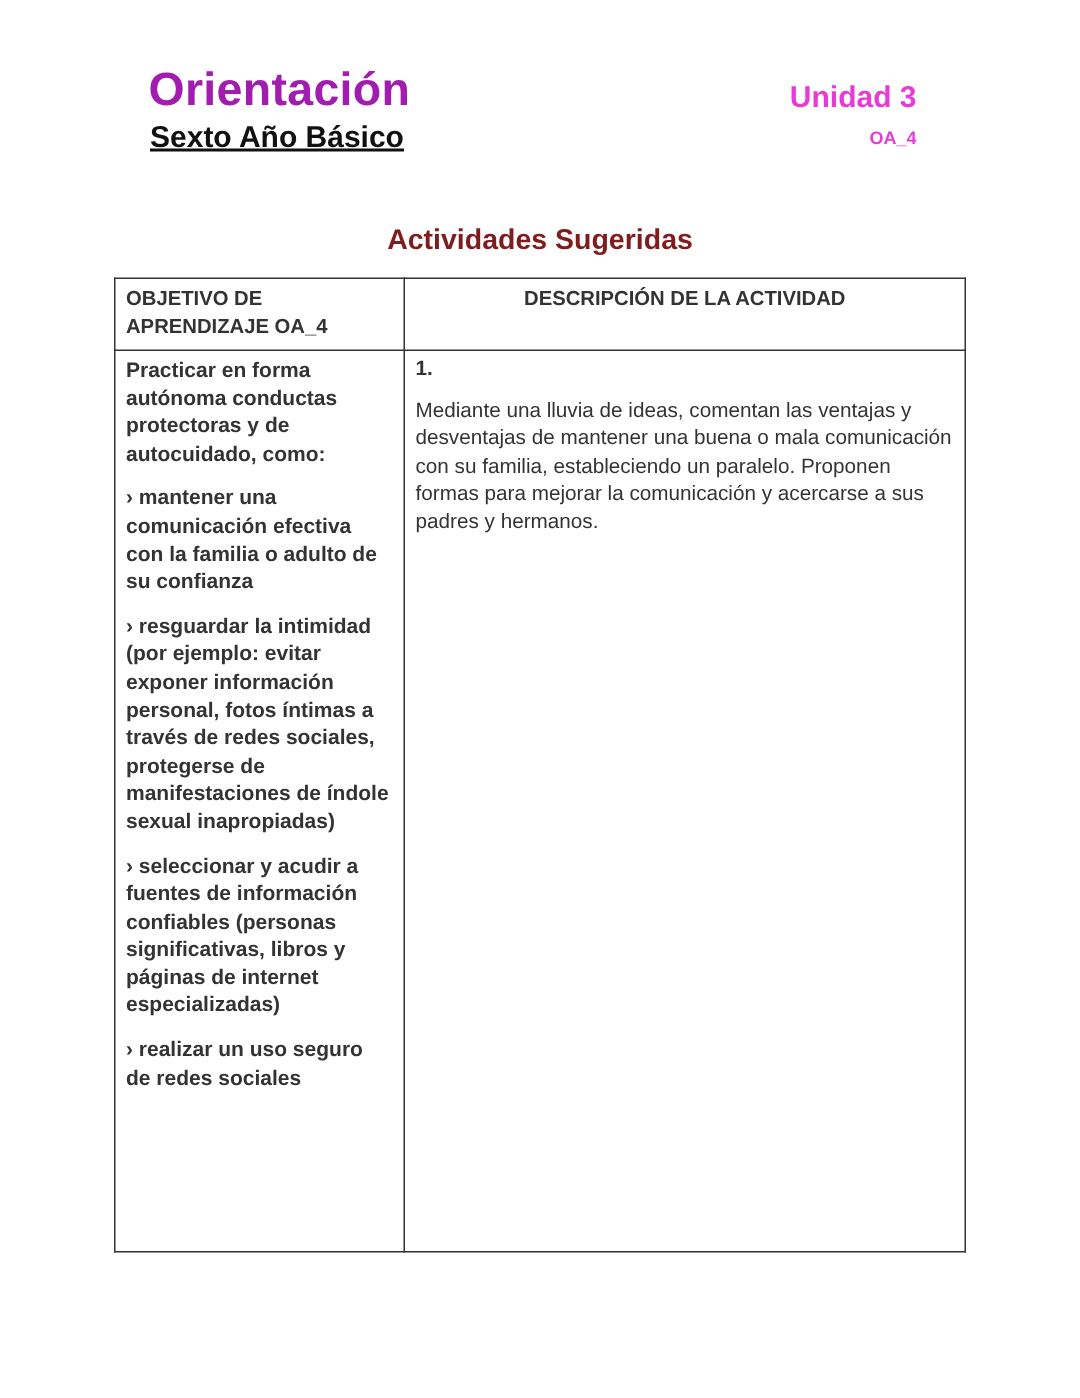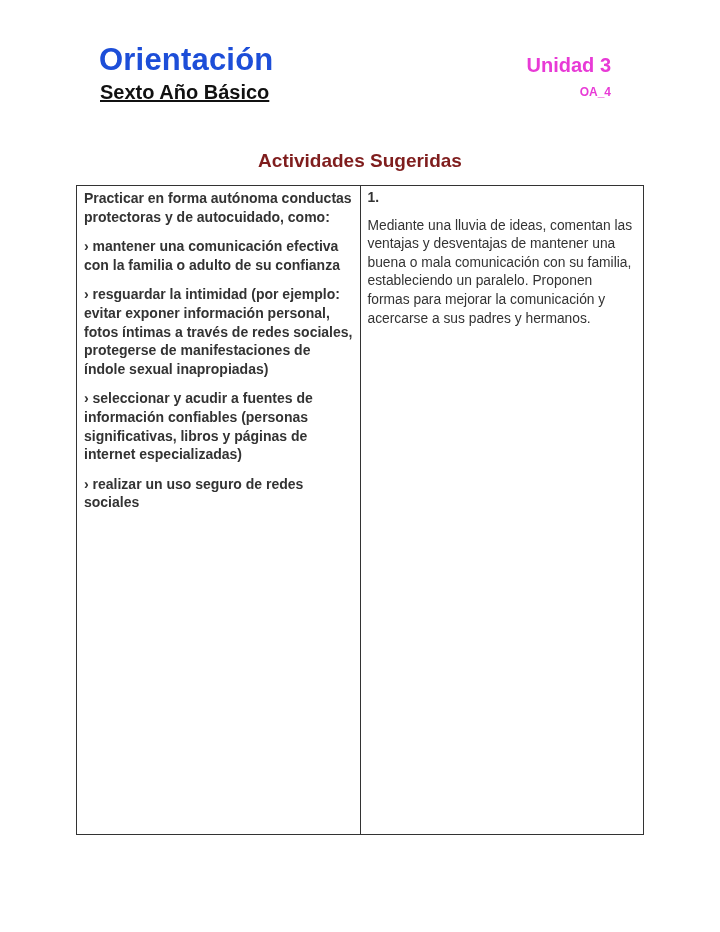--- a/index.html
+++ b/index.html
@@ -1,17 +1,17 @@
 <!DOCTYPE html>
 <html><head>
 <meta charset="utf-8">
 <style>
   html, body { margin: 0; padding: 0; background: #ffffff; }
   body { width: 720px; height: 932px; position: relative; overflow: hidden; font-family: "Liberation Sans", sans-serif; color: #2a2a2a; }
-  .title { position: absolute; left: 99px; top: 42px; font-size: 31px; font-weight: bold; color: #1d4ed8; letter-spacing: 0.2px; line-height: 36px; }
+  .title { position: absolute; left: 99px; top: 42px; font-size: 31px; font-weight: bold; color: #a21caf; letter-spacing: 0.2px; line-height: 36px; }
   .subtitle { position: absolute; left: 100px; top: 80px; font-size: 20px; font-weight: bold; color: #111111; line-height: 24px; text-decoration: underline; }
   .unit { position: absolute; right: 109px; top: 53px; font-size: 20px; font-weight: bold; color: #e83ad6; text-align: left; line-height: 24px; }
   .oa { position: absolute; right: 109px; top: 80px; font-size: 12px; font-weight: bold; color: #e83ad6; text-align: right; line-height: 24px; }
   .section-title { position: absolute; left: 0; width: 720px; top: 149px; text-align: center; font-size: 19px; font-weight: bold; color: #7f1d1d; line-height: 24px; }
   table { position: absolute; left: 76px; top: 185px; width: 568px; height: 650px; border-collapse: collapse; table-layout: fixed; }
   td { border: 1.3px solid #333333; vertical-align: top; padding: 3px 7px 0 7px; }
   .col1 { width: 178px; }
   .hdr td { height: 44px; font-size: 13.5px; font-weight: bold; color: #333333; line-height: 19px; }
   .hdr .c2 { text-align: center; }
   .left-cell { font-size: 14px; font-weight: bold; color: #333333; line-height: 18.6px; }
@@ -25,20 +25,24 @@
 
 <div class="title">Orientación</div>
 <div class="subtitle">Sexto Año Básico</div>
 <div class="unit">Unidad 3</div>
 <div class="oa">OA_4</div>
 
 <div class="section-title">Actividades Sugeridas</div>
 
 <table>
   <tbody>
+      <tr class="hdr">
+    <td class="col1">OBJETIVO DE APRENDIZAJE OA_4</td>
+    <td class="c2">DESCRIPCIÓN DE LA ACTIVIDAD</td>
+  </tr>
   <tr>
     <td class="left-cell">
       <p>Practicar en forma autónoma conductas protectoras y de autocuidado, como:</p>
       <p>› mantener una comunicación efectiva con la familia o adulto de su confianza</p>
       <p>› resguardar la intimidad (por ejemplo: evitar exponer información personal, fotos íntimas a través de redes sociales, protegerse de manifestaciones de índole sexual inapropiadas)</p>
       <p>› seleccionar y acudir a fuentes de información confiables (personas significativas, libros y páginas de internet especializadas)</p>
       <p>› realizar un uso seguro de redes sociales</p>
     </td>
     <td class="right-cell">
       <div class="num">1.</div>

